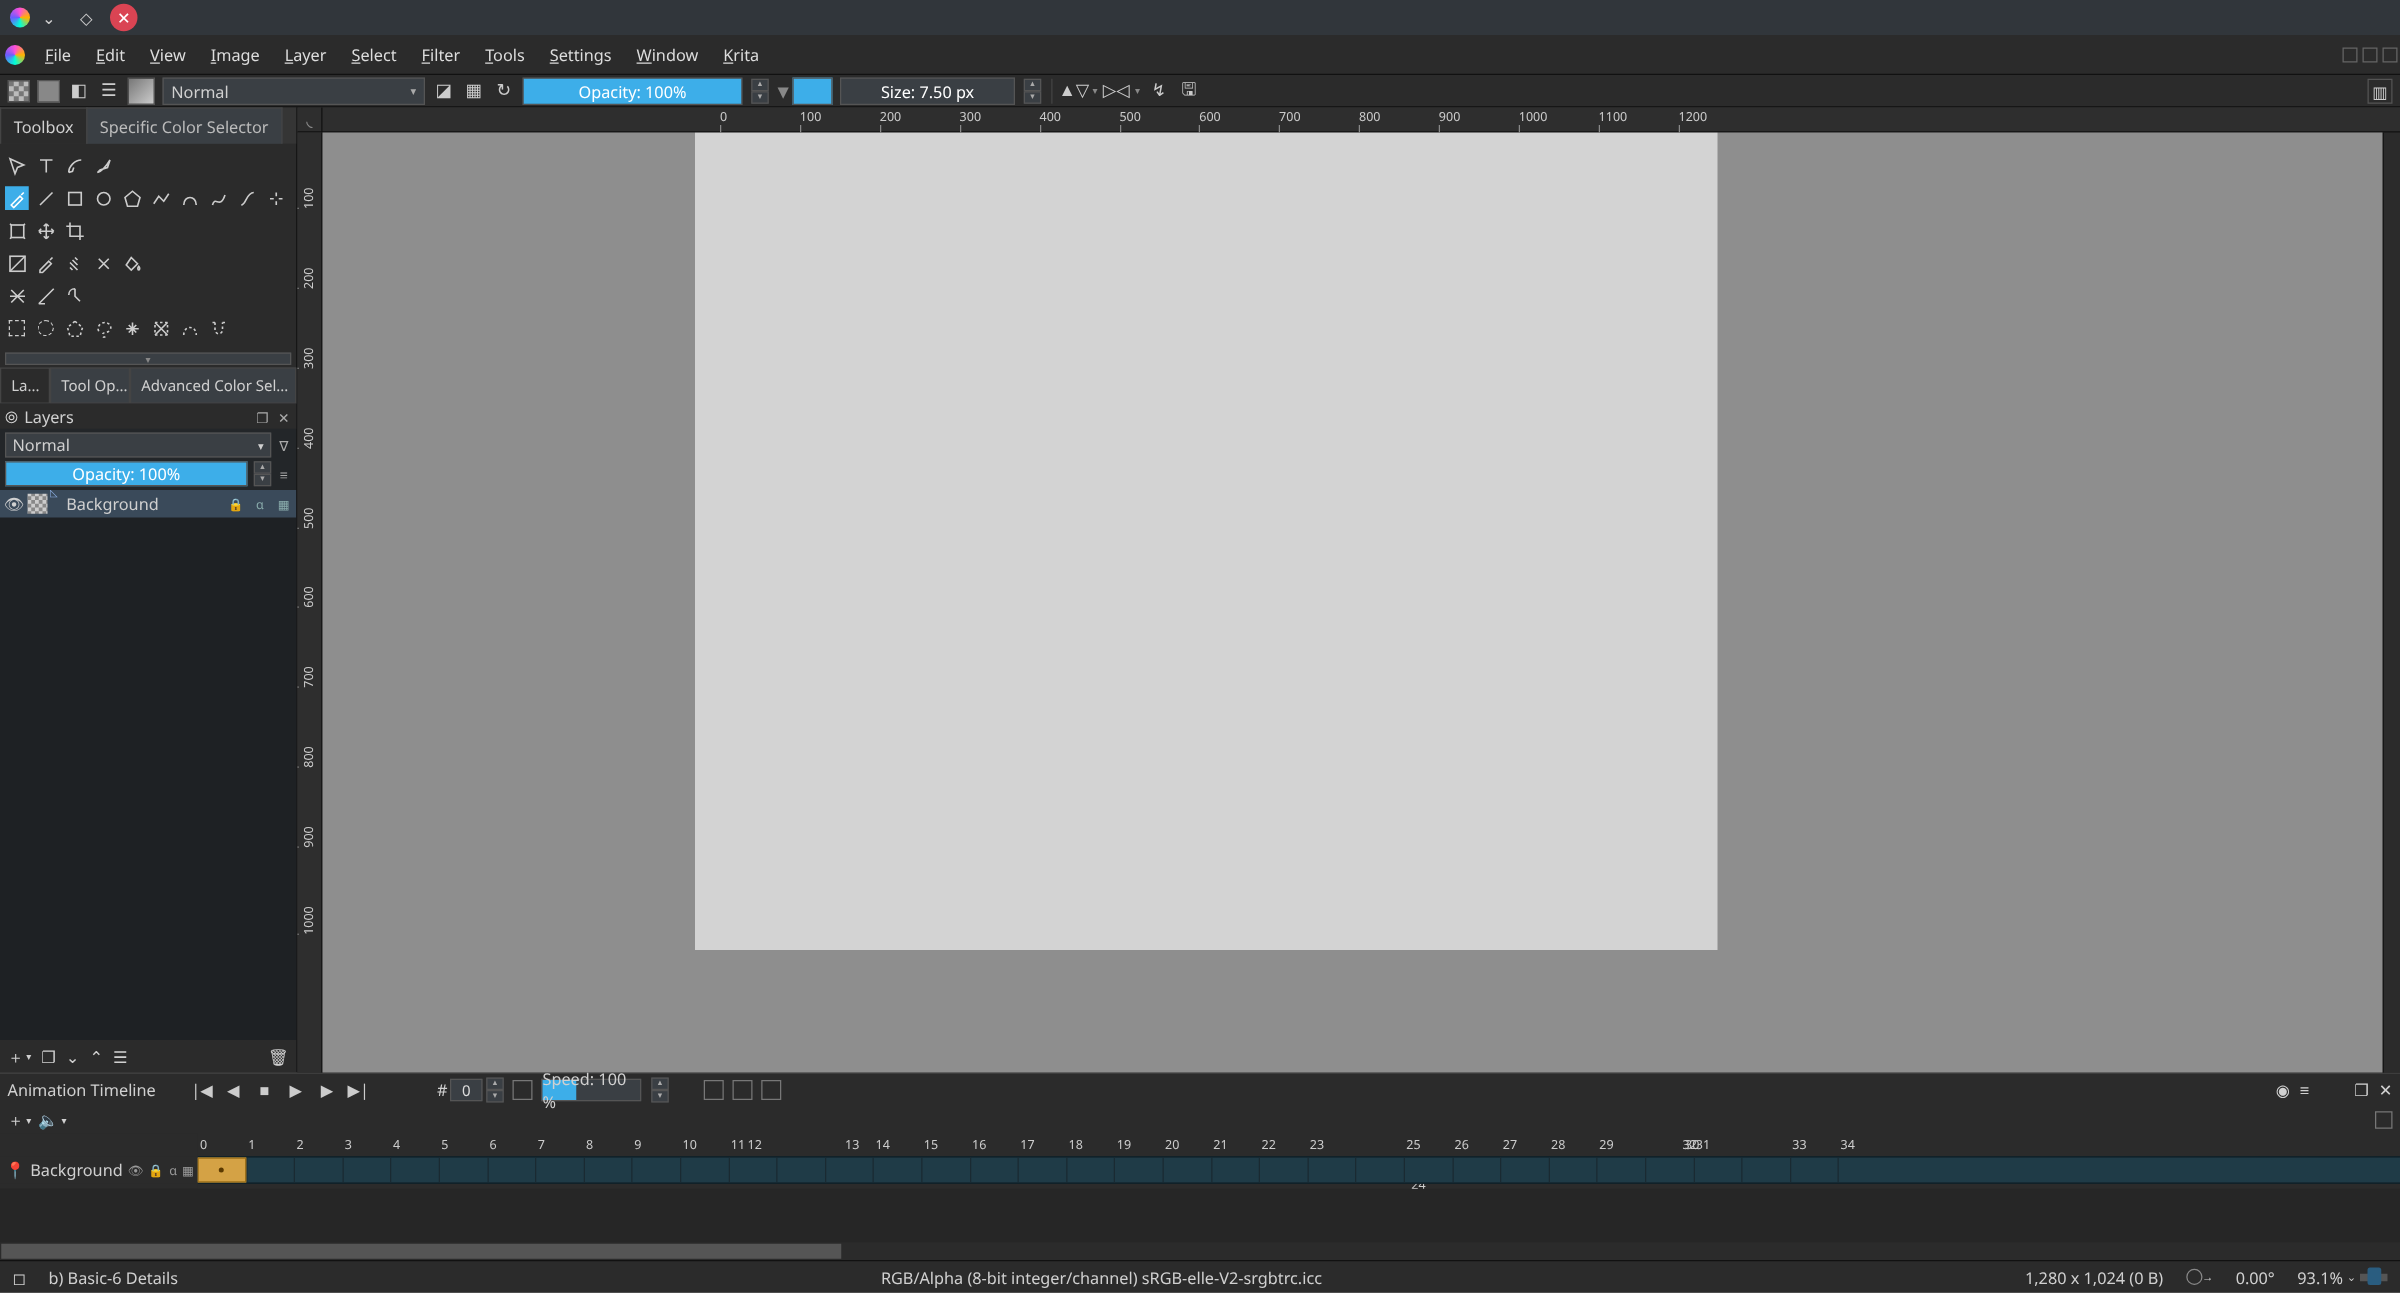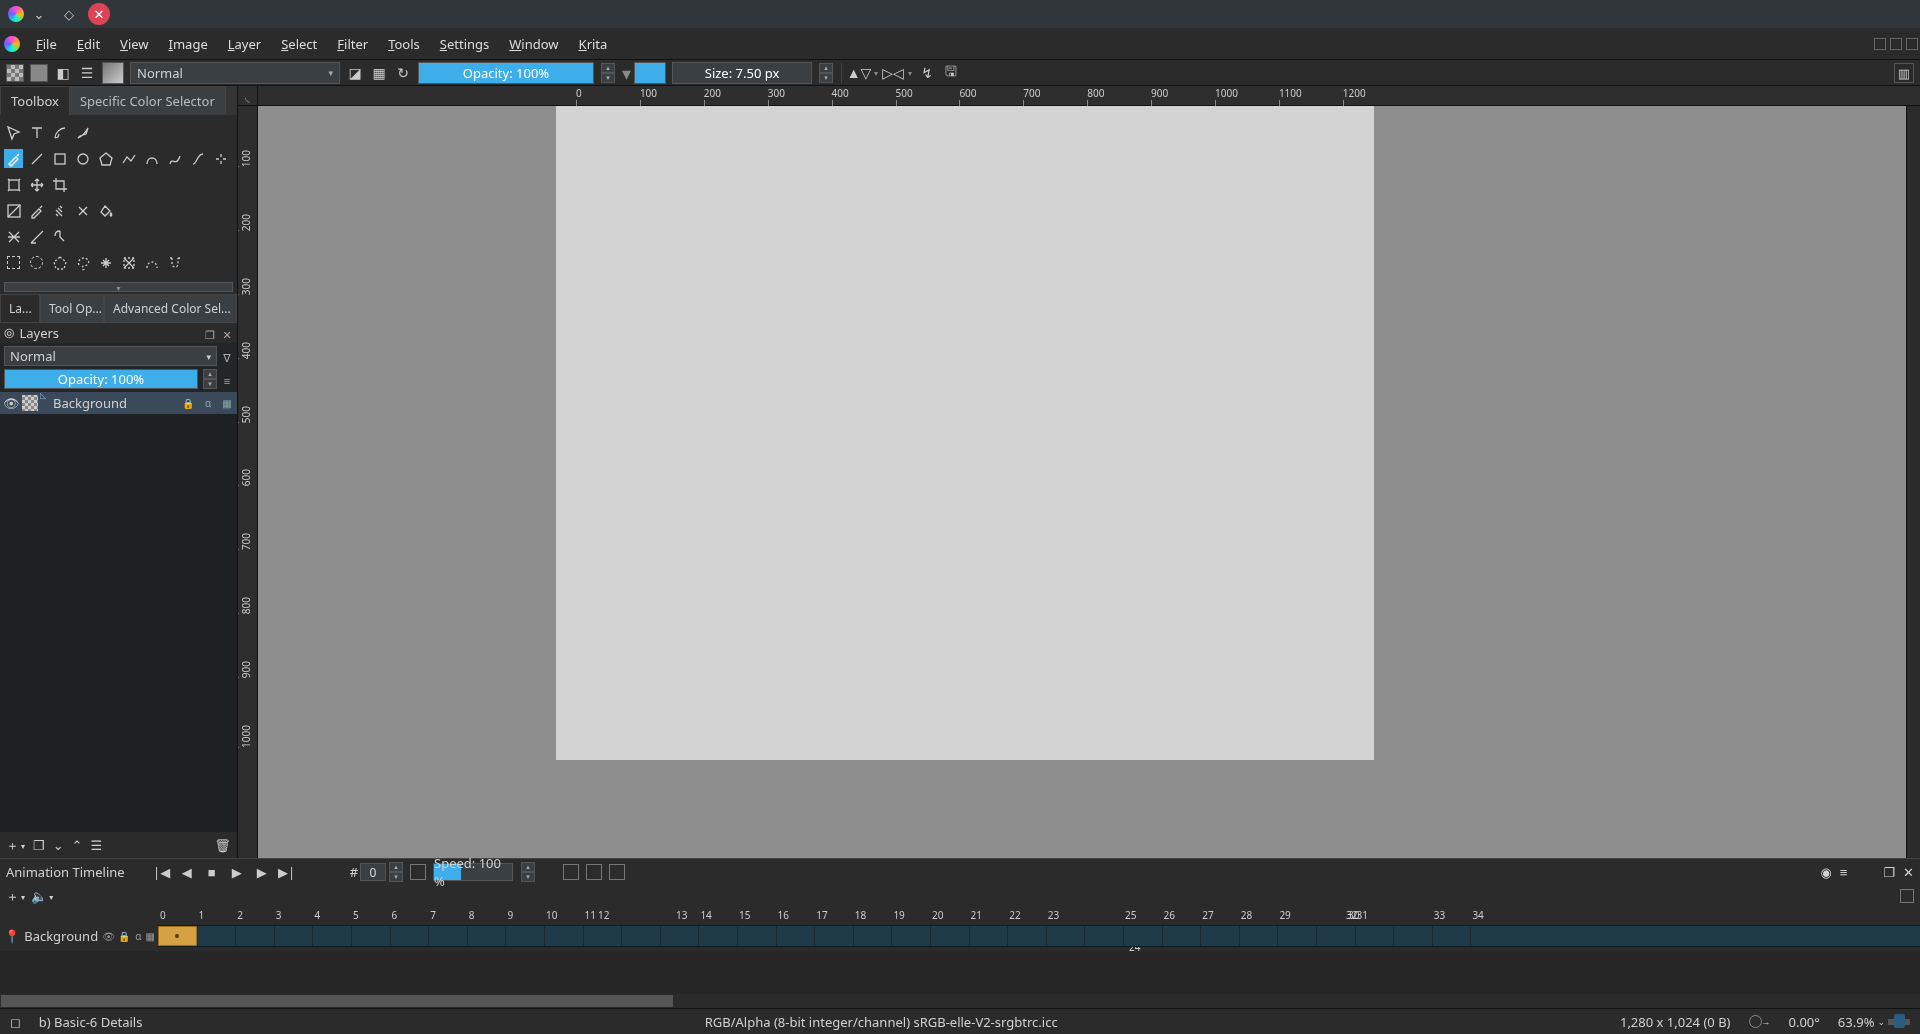--- a/index.html
+++ b/index.html
@@ -627,19 +627,19 @@
   <div class="sp"></div>
   <span>RGB/Alpha (8-bit integer/channel)  sRGB-elle-V2-srgbtrc.icc</span>
   <div class="sp"></div>
   <span>1,280 x 1,024 (0 B)</span>
   <span style="display:flex;align-items:center;gap:4px;">
     <span class="scircle"></span>
     <span style="font-size:9px;">→</span>
   </span>
   <span>0.00°</span>
   <span style="display:flex;align-items:center;gap:3px;">
-    <span>63.9%</span>
+    <span>93.1%</span>
     <span style="font-size:9px">⌄</span>
     <span style="width:22px;height:6px;background:#555;position:relative;display:inline-block;">
       <span class="zoomchip" style="position:absolute;left:4px;top:-5px;">&nbsp;</span>
     </span>
   </span>
 </div>
 
 </body></html>

